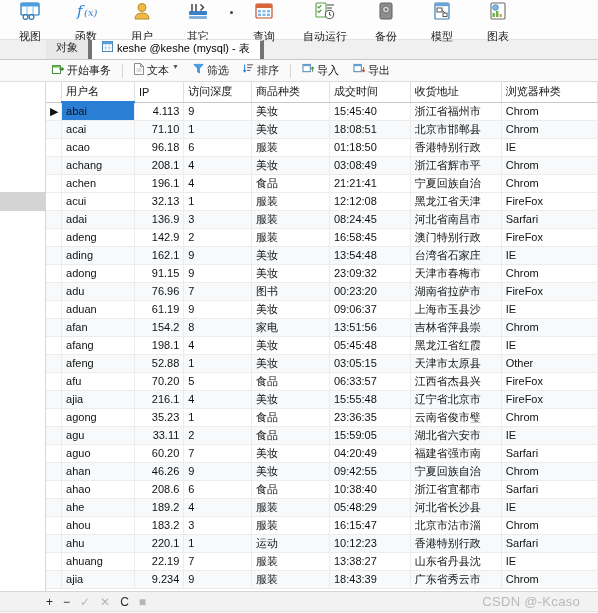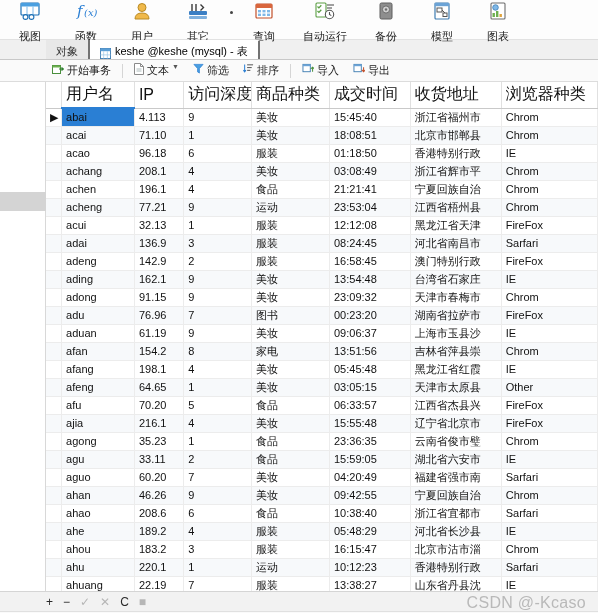--- a/index.html
+++ b/index.html
@@ -42,25 +42,25 @@
   
   .tabbar {
     height: 20px;
     background: #f0f0f0;
     display: flex;
     align-items: stretch;
     padding-left: 46px;
     border-bottom: 1px solid #c8c8c8;
   }
   .tab {
-    display: flex; align-items: flex-end; gap: 4px;
+    display: flex; align-items: flex-start; gap: 4px;
     padding: 0 10px;
     font-size: 11px;
     background: #e8e8e8;
-    border-right: 2px solid #737373;
+    border-right: 4px solid #737373;
     color:#333;
     cursor: default;
   }
   .tab.active {
     background: #ffffff;
     color: #000;
     border-top: 1px solid #fff;
   }
   .tab-ico { display:flex; align-items:center; }
 
@@ -94,21 +94,21 @@
     position:absolute; left:0; top:110px; width:46px; height:19px;
     background:#d4d4d4;
   }
   .gridwrap { flex: 1; overflow: hidden; background:#fff; }
 
   
   table.grid { border-collapse: collapse; width: 100%; table-layout: fixed; }
   table.grid th {
     background:#ffffff;
     font-weight: normal;
-    font-size: 16px;
+    font-size: 11px;
     text-align: left;
     padding: 2px 4px;
     height: 17px;
     border-right: 1px solid #e0e0e0;
     border-bottom: 1px solid #c9c9c9;
     color:#111;
     overflow:hidden; white-space:nowrap;
   }
   table.grid th.sel {
     border-bottom: 2px solid #2a7fd4;
@@ -122,42 +122,42 @@
     border-bottom: 1px solid #ececec;
     overflow: hidden;
     white-space: nowrap;
     color:#111;
   }
   tr.alt td { background: #f7f9fb; }
   td.marker { width:12px; padding:0; text-align:center; color:#333; font-size:8px;
               border-right:1px solid #e0e0e0; }
   td.cell-sel { background:#2a7fd4 !important; color:#fff; }
   .col-user { width: 56px; }
-  .col-ip   { width: 38px; }
+  .col-ip   { width: 38px; text-align: right; }
   .col-depth{ width: 52px; margin-left: 8px; }
   .col-cat  { width: 60px; }
   .col-time { width: 62px; }
   .col-addr { width: 70px; }
   .col-brow { width: 74px; }
 
   
   .botbar {
     height: 20px;
     background:#f2f2f2;
     border-top: 1px solid #d5d5d5;
     display:flex; align-items:center;
     padding-left: 46px;
     gap: 10px;
     position: relative;
   }
   .bicon { font-size: 12px; color:#2a2a2a; cursor:default; line-height:1; }
   .bicon.dim { color:#b6b6b6; }
   .watermark {
-    position:absolute; right: 12px; top: 2px;
-    font-size: 16px; color:#b9b9b9;
+    position:absolute; right: 18px; top: 2px;
+    font-size: 13px; color:#b9b9b9;
     letter-spacing: .3px;
   }
   .statusbar {
     height: 14px; background:#fafafa;
     border-top:1px solid #e0e0e0;
     padding-left: 46px;
     font-size: 10px; color:#555;
     overflow:hidden; white-space:nowrap;
     line-height: 14px;
   }
@@ -446,30 +446,20 @@
             <tr>
               <td class="marker"></td>
               <td class="col-user">achen</td>
               <td class="col-ip">196.1</td>
               <td class="col-depth">4</td>
               <td class="col-cat">食品</td>
               <td class="col-time">21:21:41</td>
               <td class="col-addr">宁夏回族自治</td>
               <td class="col-brow">Chrom</td>
             </tr>
-            <tr class="alt">
-              <td class="marker"></td>
-              <td class="col-user">acheng</td>
-              <td class="col-ip">77.21</td>
-              <td class="col-depth">9</td>
-              <td class="col-cat">运动</td>
-              <td class="col-time">23:53:04</td>
-              <td class="col-addr">江西省梧州县</td>
-              <td class="col-brow">Chrom</td>
-            </tr>
             <tr>
               <td class="marker"></td>
               <td class="col-user">acui</td>
               <td class="col-ip">32.13</td>
               <td class="col-depth">1</td>
               <td class="col-cat">服装</td>
               <td class="col-time">12:12:08</td>
               <td class="col-addr">黑龙江省天津</td>
               <td class="col-brow">FireFox</td>
             </tr>
@@ -549,21 +539,21 @@
               <td class="col-ip">198.1</td>
               <td class="col-depth">4</td>
               <td class="col-cat">美妆</td>
               <td class="col-time">05:45:48</td>
               <td class="col-addr">黑龙江省红霞</td>
               <td class="col-brow">IE</td>
             </tr>
             <tr class="alt">
               <td class="marker"></td>
               <td class="col-user">afeng</td>
-              <td class="col-ip">64.65</td>
+              <td class="col-ip">52.88</td>
               <td class="col-depth">1</td>
               <td class="col-cat">美妆</td>
               <td class="col-time">03:05:15</td>
               <td class="col-addr">天津市太原县</td>
               <td class="col-brow">Other</td>
             </tr>
             <tr>
               <td class="marker"></td>
               <td class="col-user">afu</td>
               <td class="col-ip">70.20</td>

